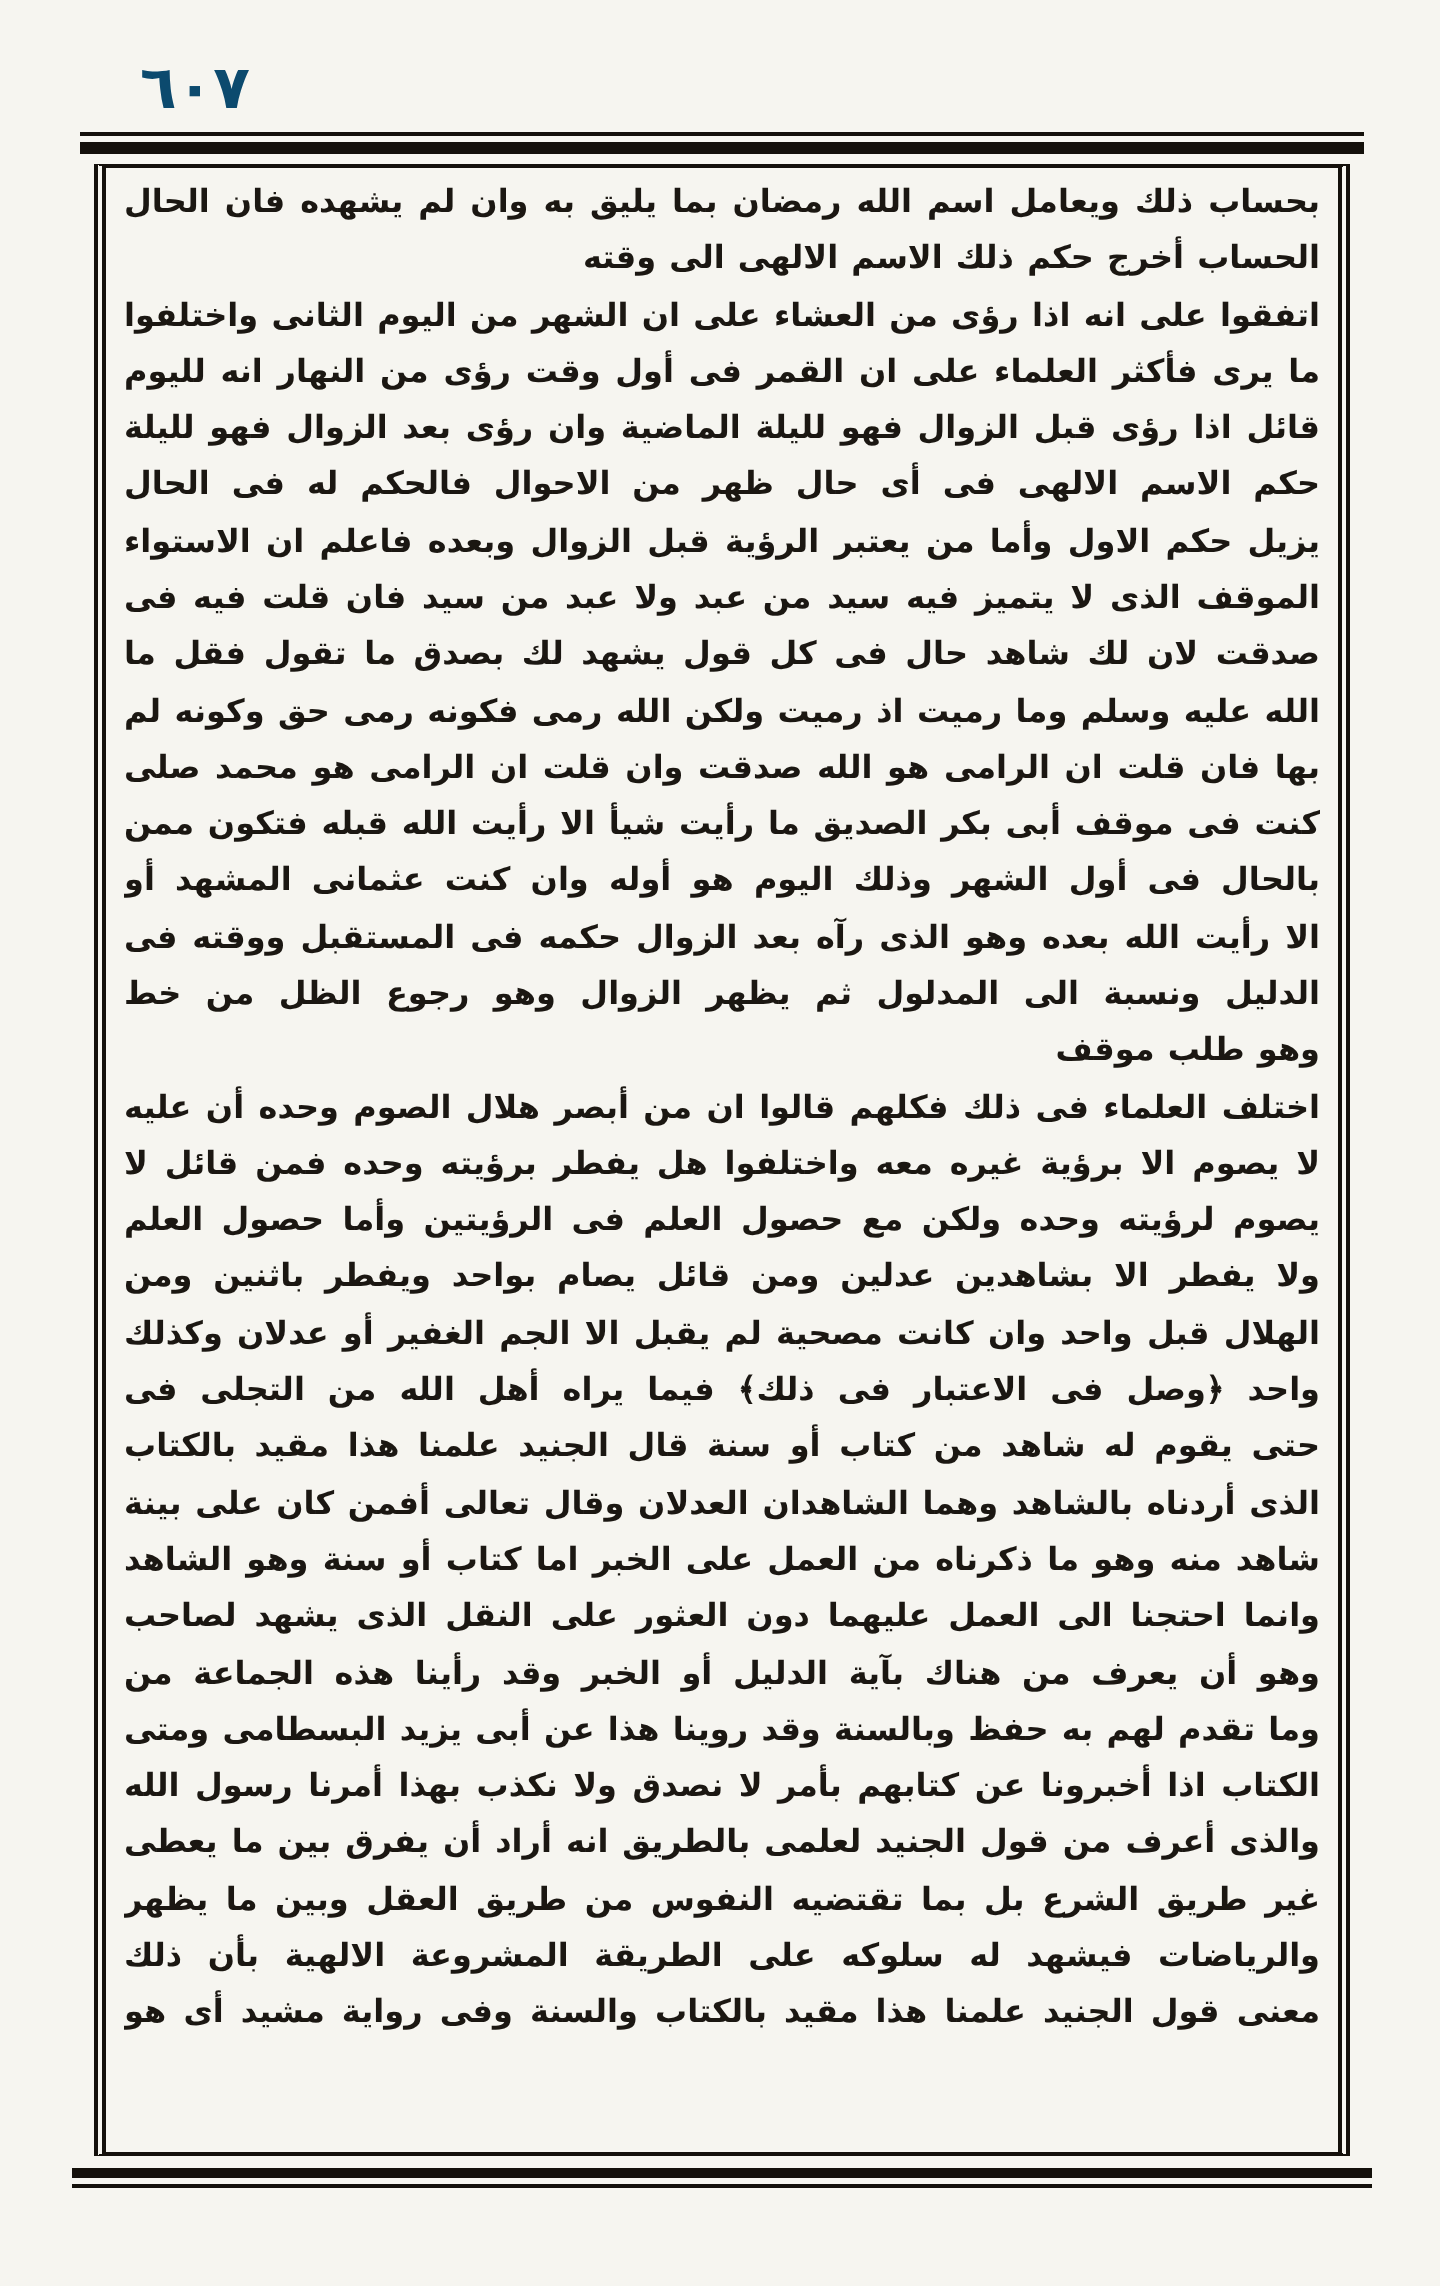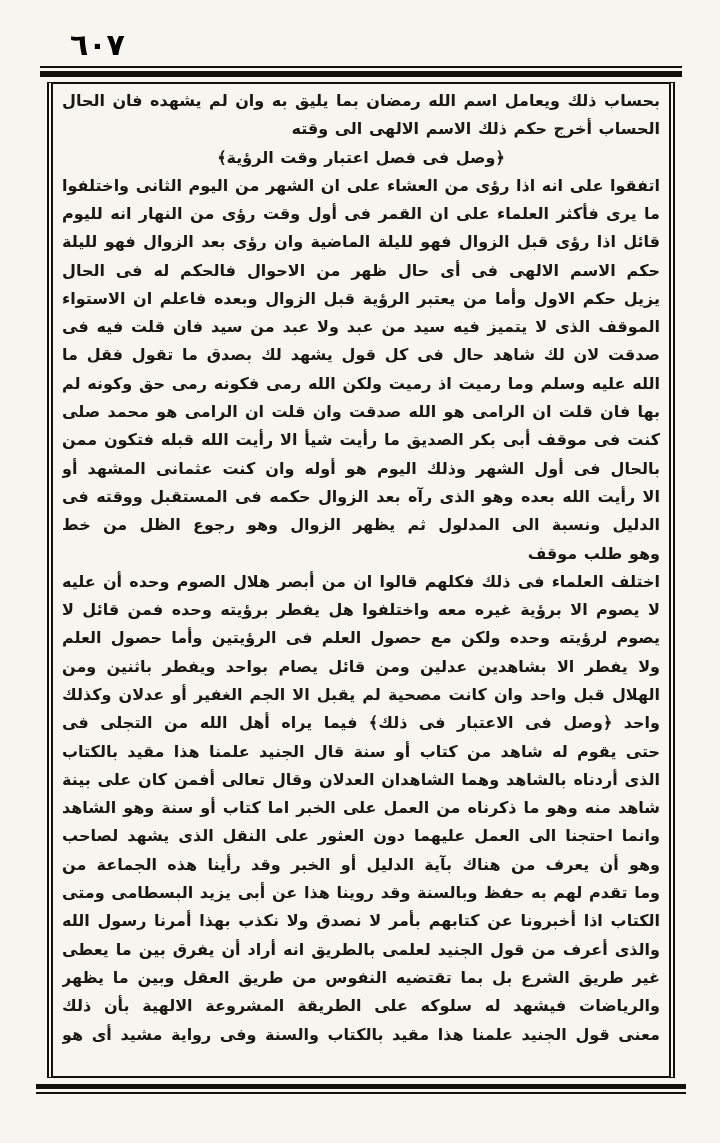--- a/index.html
+++ b/index.html
@@ -19,21 +19,21 @@
     background: #f6f5f0;
     color: #1b1712;
   }
   .page-number {
     position: absolute;
     top: 30px;
     left: 70px;
     font-size: 30px;
     font-weight: bold;
     letter-spacing: 2px;
-    color: #000000;
+    color: #0c4a6e;
     line-height: 1;
   }
   .rule-top-thin {
     position: absolute;
     left: 40px;
     right: 38px;
     top: 66px;
     height: 2px;
     background: #14100b;
   }
@@ -101,21 +101,20 @@
 </head>
 <body>
 
 <div class="scan-page">
   <div class="page-number">٦٠٧</div>
   <div class="rule-top-thin"></div>
   <div class="rule-top-thick"></div>
   <div class="text-frame" dir="rtl">
       <div class="blk line">بحساب ذلك ويعامل اسم الله رمضان بما يليق به وان لم يشهده فان الحال اقتضى له ذلك وان لم يعطه الحال لصحة</div>
       <div class="blk line-end">الحساب أخرج حكم ذلك الاسم الالهى الى وقته</div>
-      <div class="blk heading">﴿وصل فى فصل اعتبار وقت الرؤية﴾</div>
       <div class="blk line">اتفقوا على انه اذا رؤى من العشاء على ان الشهر من اليوم الثانى واختلفوا اذا رؤى فى سائر أوقات النهار أعنى أول</div>
       <div class="blk line">ما يرى فأكثر العلماء على ان القمر فى أول وقت رؤى من النهار انه لليوم المستقبل حكمه فى موضع الاتفاق ومن</div>
       <div class="blk line">قائل اذا رؤى قبل الزوال فهو لليلة الماضية وان رؤى بعد الزوال فهو لليلة الآتية وبه أقول ﴿وصل فى الاعتبار فيه﴾</div>
       <div class="blk line">حكم الاسم الالهى فى أى حال ظهر من الاحوال فالحكم له فى الحال بالتجلى وفى الاستقبال بالاثر حتى يأتى حكم اسم آخر</div>
       <div class="blk line">يزيل حكم الاول وأما من يعتبر الرؤية قبل الزوال وبعده فاعلم ان الاستواء هو المسمى فى الطريق موقف السواء وهو</div>
       <div class="blk line">الموقف الذى لا يتميز فيه سيد من عبد ولا عبد من سيد فان قلت فيه فى تلك الحالة سيد صدقت وان قلت فيه عبد</div>
       <div class="blk line">صدقت لان لك شاهد حال فى كل قول يشهد لك بصدق ما تقول فقل ما شئت فيه تصدق وهو مثل قوله تعالى لنبيه صلى</div>
       <div class="blk line">الله عليه وسلم وما رميت اذ رميت ولكن الله رمى فكونه رمى حق وكونه لم يرم حق يقول تعالى كنت يده التى يبطش</div>
       <div class="blk line">بها فان قلت ان الرامى هو الله صدقت وان قلت ان الرامى هو محمد صلى الله عليه وسلم صدقت هذا هو موقف السواء فان</div>
       <div class="blk line">كنت فى موقف أبى بكر الصديق ما رأيت شيأ الا رأيت الله قبله فتكون ممن رآه قبل الزوال فالحكم للماضى وأنت</div>

